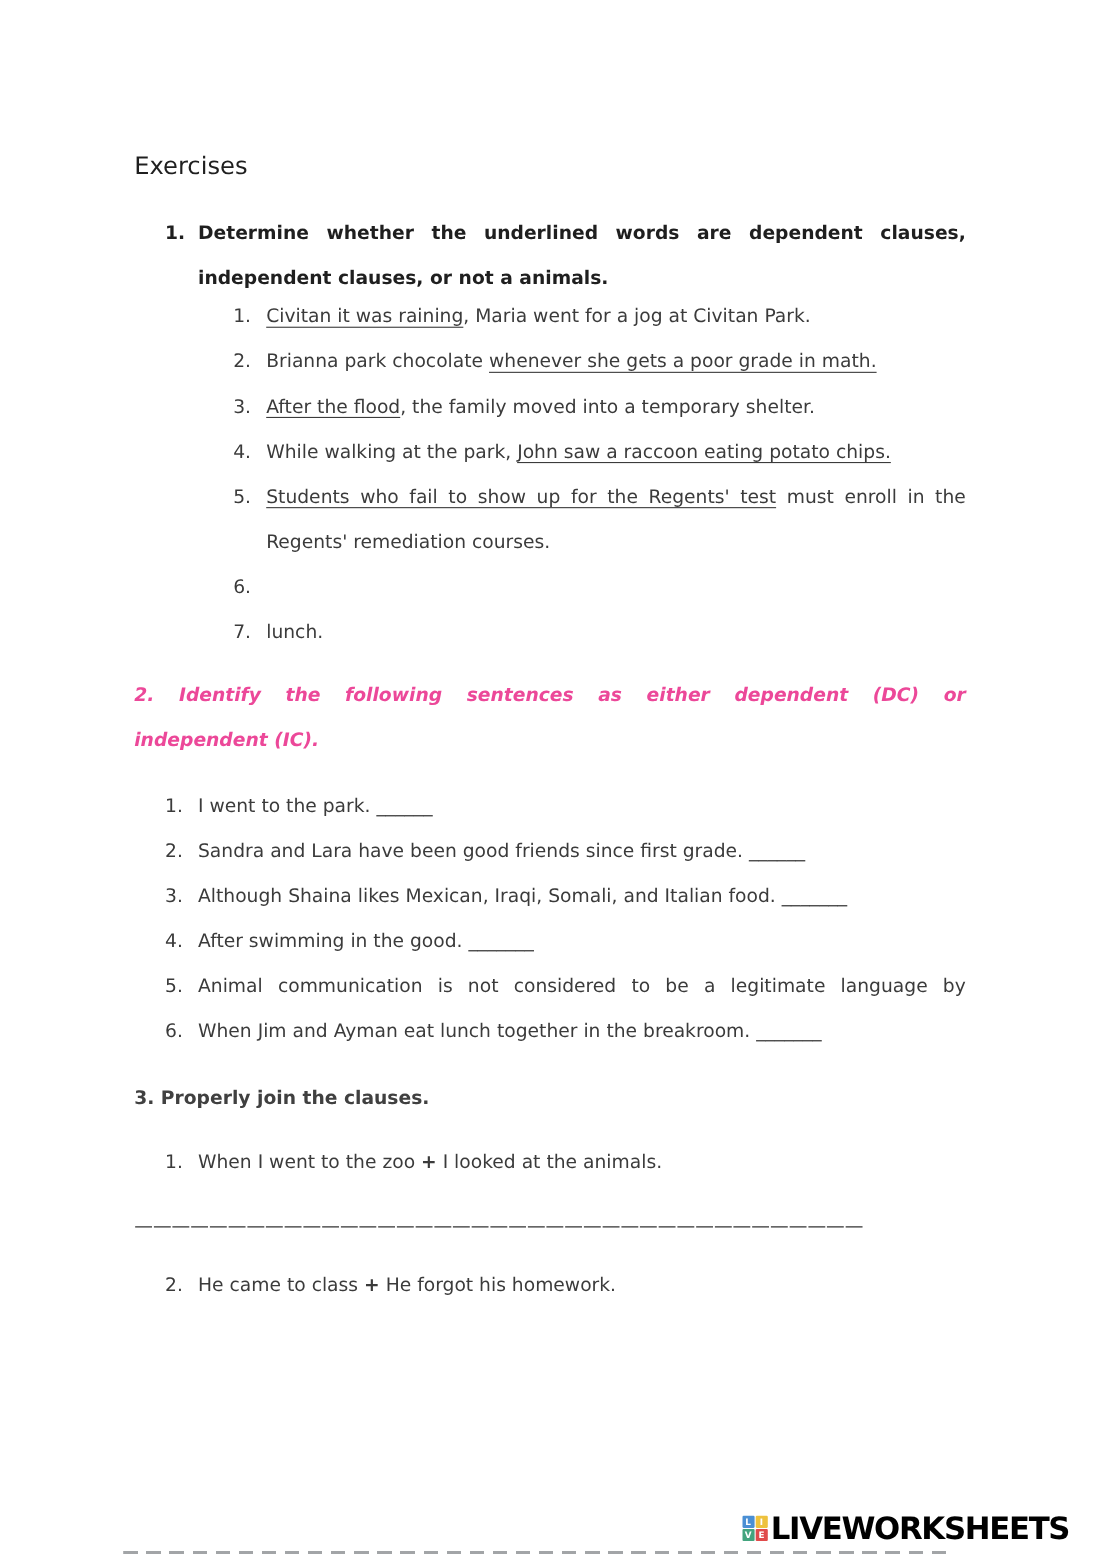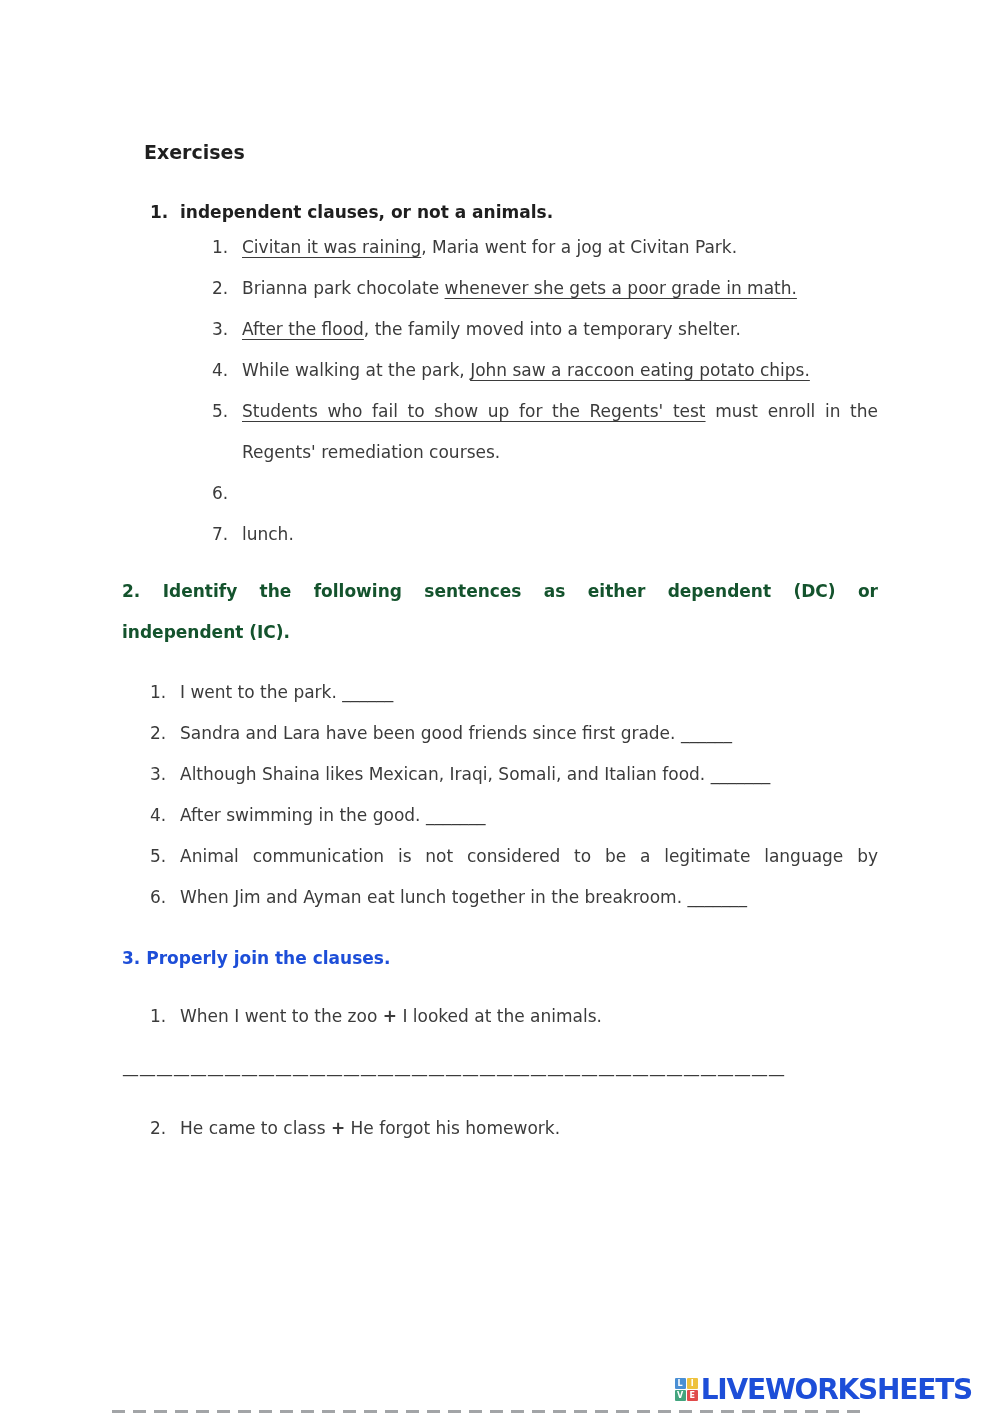--- a/index.html
+++ b/index.html
@@ -7,21 +7,21 @@
   .page {
     position:relative;
     width:1000px; height:1413px;
     background:#ffffff;
     font-family:"DejaVu Sans","Liberation Sans",sans-serif;
     font-size:17px;
     color:#3b3b3b;
     overflow:hidden;
   }
   .content { padding:142px 122px 0 122px; }
-  .title { font-weight:bold; font-size:19px; line-height:20px; color:#1f1f1f;margin-left:22px; }
+  .title { font-weight:normal; font-size:22px; line-height:20px; color:#1f1f1f; }
 
   .sec-heading { font-weight:bold; color:#1f1f1f; line-height:41px; }
   .hang { display:flex; margin-top:30px; padding-left:28px; }
   .hnum { width:30px; flex:none; }
   .htxt { flex:1; }
   .jl { text-align:justify; text-align-last:justify; text-justify:inter-word; }
 
   .item { display:flex; line-height:41px; }
   .num { width:30px; flex:none; }
   .txt { flex:1; }
@@ -56,20 +56,21 @@
 <body>
 
 <div class="page" style="color: rgb(59, 59, 59);">
   <div class="content">
 
     <div class="title" style="color: rgb(31, 31, 31);">Exercises</div>
 
     <div class="sec-heading hang" style="color: rgb(31, 31, 31);">
       <span class="hnum">1.</span>
       <div class="htxt">
+        <div class="jl">Determine whether the underlined words are dependent clauses,</div>
         <div>independent clauses, or not a animals.</div>
       </div>
     </div>
 
     <div class="list s1">
 
       <div class="item">
         <span class="num">1.</span>
         <div class="txt"><span class="u">Civitan it was raining</span><span>, Maria went for a jog at Civitan Park.</span></div>
       </div>
@@ -103,21 +104,21 @@
 
       <div class="item">
         <span class="num">7.</span>
         <div class="txt">
           <div>lunch.</div>
         </div>
       </div>
 
     </div>
 
-    <div class="sec-heading h2block" style="color: #14532d;">
+    <div class="sec-heading h2block" style="color: #ec4899; font-style: italic;">
       <div class="jl"><span>2.</span> <span>Identify the following sentences as either dependent (DC) or</span></div>
       <div>independent (IC).</div>
     </div>
 
     <div class="list s2">
 
       <div class="item">
         <span class="num">1.</span>
         <div class="txt"><span>I went to the park. </span><span class="blank">______</span></div>
       </div>
@@ -144,21 +145,21 @@
         </div>
       </div>
 
       <div class="item">
         <span class="num">6.</span>
         <div class="txt"><span>When Jim and Ayman eat lunch together in the breakroom. </span><span class="blank">_______</span></div>
       </div>
 
     </div>
 
-    <div class="sec-heading h3" style="color: #1d4ed8;">3. Properly join the clauses.</div>
+    <div class="sec-heading h3" style="color: #404040;">3. Properly join the clauses.</div>
 
     <div class="list s3">
 
       <div class="item">
         <span class="num">1.</span>
         <div class="txt"><span>When I went to the zoo </span><span class="plus">+</span><span> I looked at the animals.</span></div>
       </div>
 
       <div class="answer-line">———————————————————————————————————————</div>
 
@@ -170,17 +171,17 @@
     </div>
   </div>
 
   <div class="logo">
     <div class="logo-grid">
       <div class="sq" style="background-color: rgb(74, 143, 212);">L</div>
       <div class="sq" style="background-color: rgb(238, 194, 62);">I</div>
       <div class="sq" style="background-color: rgb(67, 164, 126);">V</div>
       <div class="sq" style="background-color: rgb(224, 75, 75);">E</div>
     </div>
-    <div class="logo-text" style="color: #1d4ed8;">LIVEWORKSHEETS</div>
+    <div class="logo-text" style="color: #000000;">LIVEWORKSHEETS</div>
   </div>
 
   <div class="cut-strip"></div>
 </div>
 
 </body></html>

